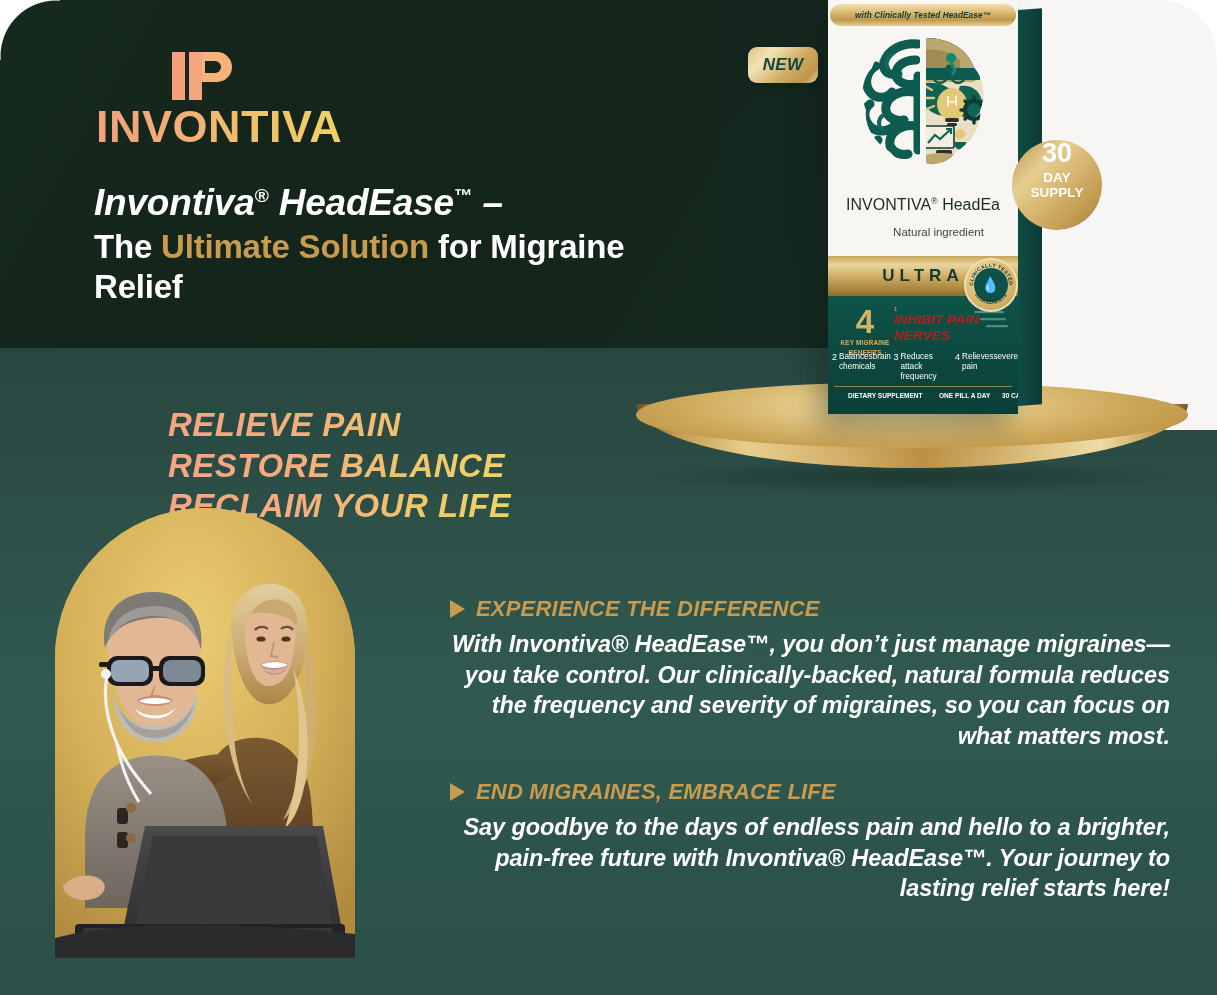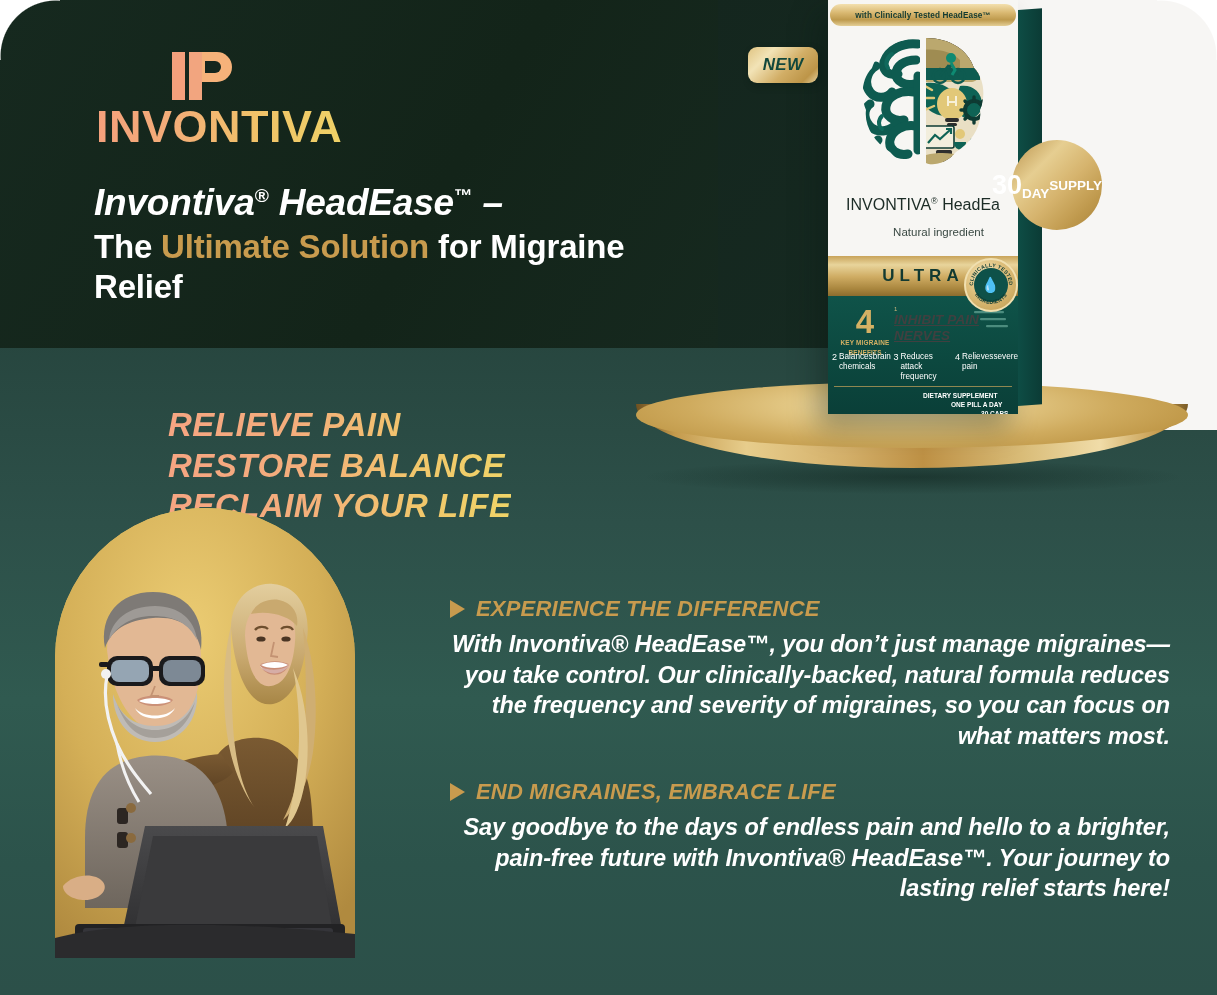--- a/index.html
+++ b/index.html
@@ -66,21 +66,21 @@
 
   
   .box{position:absolute;left:828px;top:0px;width:190px;height:414px;
        box-shadow:-10px 14px 26px rgba(8,24,18,.35);}
   .box-front{position:absolute;left:0;top:0;width:190px;height:414px;background:#F7F6F3;overflow:hidden;}
   .box-side{position:absolute;left:190px;top:10px;width:24px;height:396px;
        background:linear-gradient(90deg,#0E4D45 0%,#0B3B35 100%);transform:skewY(-4deg);transform-origin:left top;}
   .box-topband{position:absolute;left:2px;top:4px;width:186px;height:22px;border-radius:11px;
        background:linear-gradient(180deg,#F3E0AE 0%,#D9B871 40%,#BE9A4D 72%,#E4CE95 100%);
        display:flex;align-items:center;justify-content:center;}
-  .box-topband span{font-size:8.2px;font-weight:bold;color:#123A31;letter-spacing:.1px;}
+  .box-topband span{font-size:8.2px;font-style:italic;font-weight:bold;color:#123A31;letter-spacing:.1px;}
   .brain{position:absolute;left:24px;top:30px;width:142px;height:142px;}
   .box-name{position:absolute;left:0;top:196px;width:190px;text-align:center;font-size:16px;color:#1C2C26;}
   .box-name sup{font-size:.56em;vertical-align:super;}
   .box-sub{position:absolute;left:0;top:226px;width:221px;text-align:center;font-size:11.5px;color:#3B4A44;}
   .box-ultra{position:absolute;left:0;top:256px;width:190px;height:40px;
        background:linear-gradient(180deg,#C9A45A 0%,#E8D49B 22%,#CFAC63 52%,#A9863E 82%,#8C6C2E 100%);
        display:flex;align-items:center;justify-content:center;}
   .box-ultra span{font-size:17px;font-weight:bold;letter-spacing:5px;color:#123A31;}
   .box-teal{position:absolute;left:0;top:296px;width:190px;height:118px;
        background:linear-gradient(180deg,#0F5349 0%,#0C483F 55%,#0A3F38 100%);}
@@ -89,39 +89,39 @@
        border:2px solid #F0DFAF;display:flex;align-items:center;justify-content:center;}
   .seal-inner{width:34px;height:34px;border-radius:50%;background:#0E5149;
        display:flex;align-items:center;justify-content:center;color:#E4CE95;font-size:15px;}
   .seal-ring{position:absolute;left:0;top:0;width:50px;height:50px;}
   .seal-ring text{font-size:5.2px;fill:#0E3B33;font-weight:bold;letter-spacing:.3px;}
   .ben4{position:absolute;left:8px;top:306px;width:58px;text-align:center;color:#D5B164;}
   .ben4 .n{font-size:33px;font-weight:bold;line-height:.95;}
   .ben4 .t{font-size:6.4px;font-weight:bold;line-height:1.25;letter-spacing:.2px;margin-top:2px;}
   .ben1{position:absolute;left:66px;top:306px;width:118px;}
   .ben1 .sup{font-size:6px;color:#CBB87E;}
-  .ben1 .txt{font-size:13.5px;font-weight:bold;font-style:italic;color:#404040;line-height:1.16;letter-spacing:.1px;text-decoration:underline;}
+  .ben1 .txt{font-size:13.5px;font-weight:bold;font-style:italic;color:#b91c1c;line-height:1.16;letter-spacing:.1px;}
   .arrowstripes{position:absolute;left:146px;top:308px;width:40px;height:26px;opacity:.55;}
   .benrow{position:absolute;left:4px;top:352px;width:186px;display:flex;gap:2px;}
   .benrow .cell{flex:1;display:flex;gap:2px;color:#ffffff;font-size:8.2px;line-height:1.2;}
   .benrow .cell .num{color:#ffffff;font-size:9px;}
   .boxrule{position:absolute;left:6px;top:386px;width:178px;height:1px;background:#C9A45A;opacity:.7;}
-  .boxfoot{position:absolute;left:4px;top:391px;width:186px;display:flex;align-items:flex-end;justify-content:space-between;padding:0 4px;box-sizing:border-box;flex-direction:column;}
+  .boxfoot{position:absolute;left:16px;top:391px;width:186px;display:flex;align-items:center;justify-content:space-between;padding:0 4px;box-sizing:border-box;}
   .boxfoot span{font-size:8px;font-weight:bold;color:#ffffff;transform:scaleX(.82);transform-origin:left center;white-space:nowrap;}
 
   
   .new-badge{position:absolute;left:748px;top:47px;width:70px;height:36px;border-radius:9px;
        background:linear-gradient(135deg,#E0C482 0%,#F2E3B6 26%,#D2AE66 58%,#BD9548 84%,#E6D2A0 100%);
        display:flex;align-items:center;justify-content:center;box-shadow:2px 3px 7px rgba(8,24,18,.4);}
   .new-badge span{font-size:17px;font-weight:bold;font-style:italic;color:#11473C;letter-spacing:.3px;}
   .supply{position:absolute;left:1012px;top:140px;width:90px;height:90px;border-radius:50%;
        background:linear-gradient(135deg,#B9914A 0%,#E6CE91 30%,#D6B46E 55%,#C09A4E 78%,#A8823A 100%);
-       display:flex;flex-direction:row;align-items:center;justify-content:flex-end;color:#ffffff;line-height:1;}
+       display:flex;flex-direction:column;align-items:center;justify-content:flex-start;color:#ffffff;line-height:1;}
   .supply .big{font-size:27px;font-weight:bold;}
-  .supply .s1{font-size:13.5px;font-weight:bold;margin-top:17px;}
+  .supply .s1{font-size:13.5px;font-weight:bold;margin-top:4px;}
   .supply .s2{font-size:13.5px;font-weight:bold;margin-top:1px;}
 
   
   .arch{position:absolute;left:55px;top:508px;width:300px;height:450px;
         border-radius:150px 150px 0 0;overflow:hidden;
         background:linear-gradient(150deg,#E0BE63 0%,#D8B45C 30%,#C9A24F 62%,#B58E41 100%);}
   .photo-svg{position:absolute;left:0;top:0;width:300px;height:450px;}
 
   
   .copy{position:absolute;left:450px;top:596px;width:720px;}

